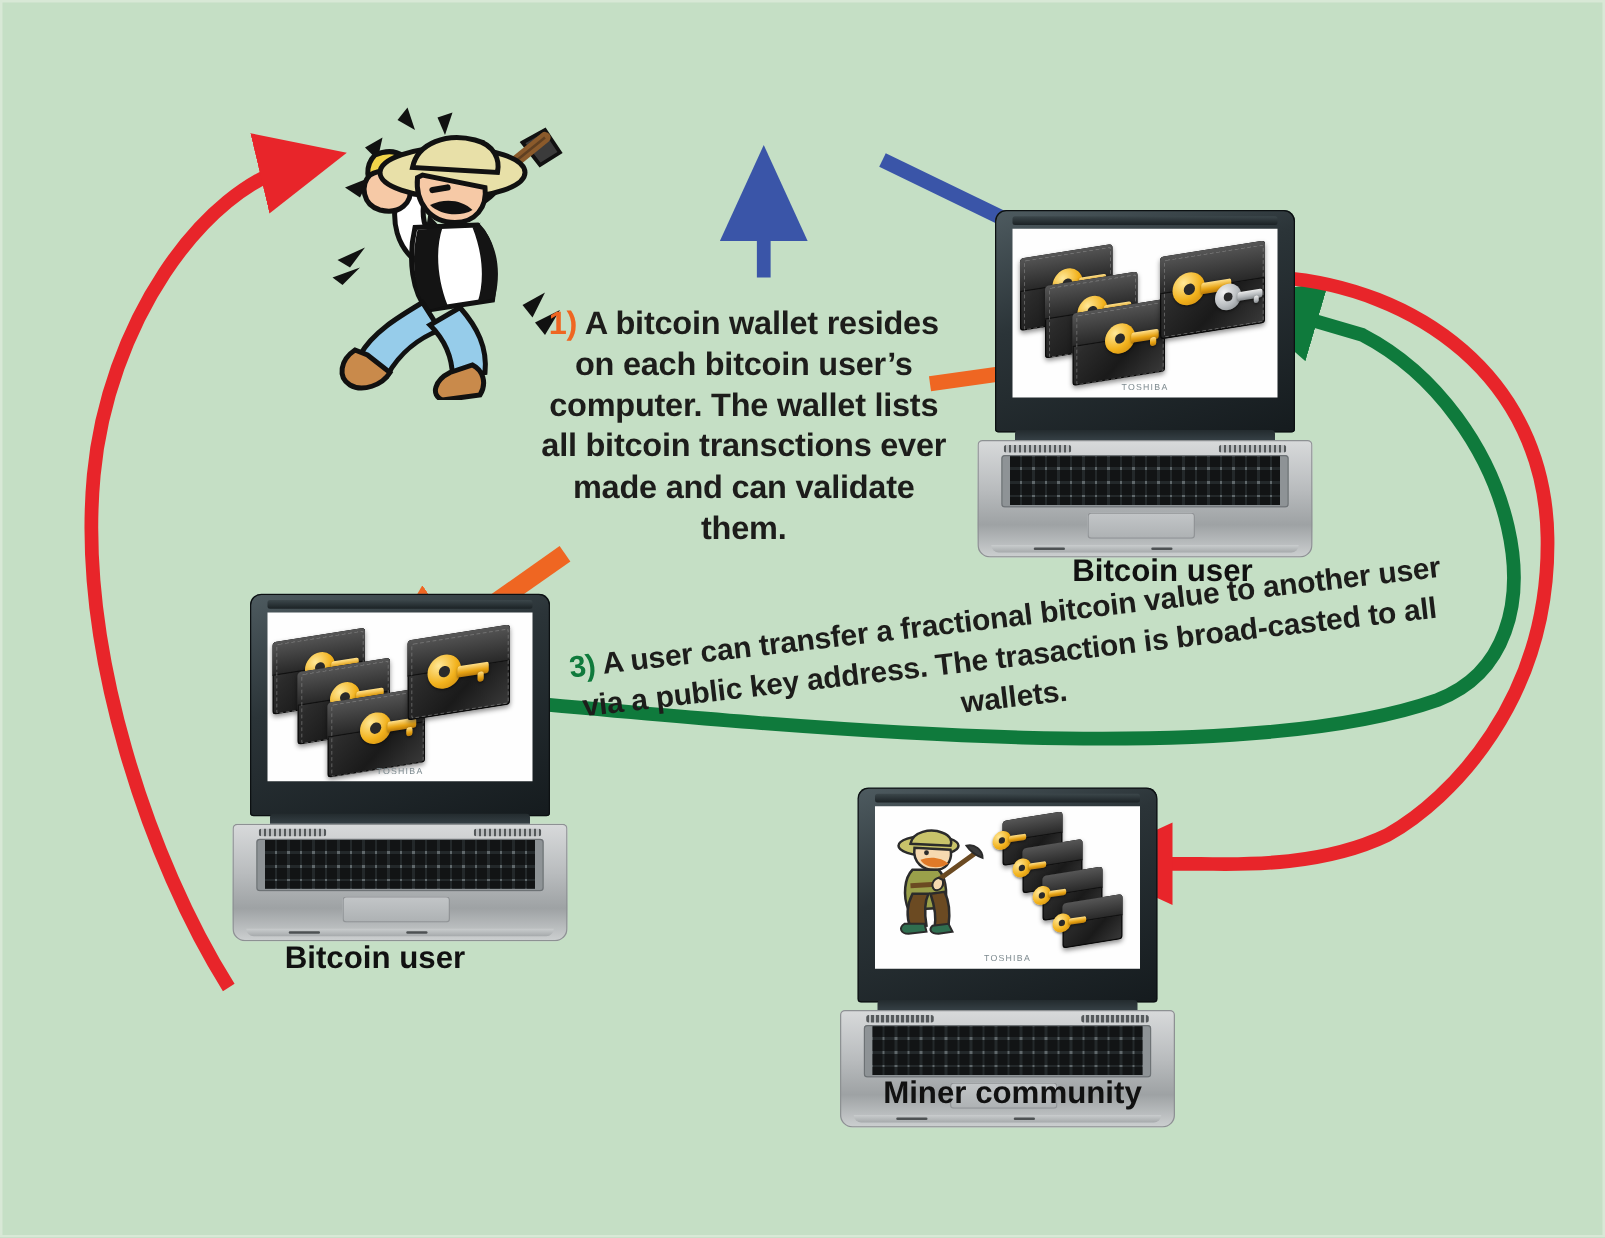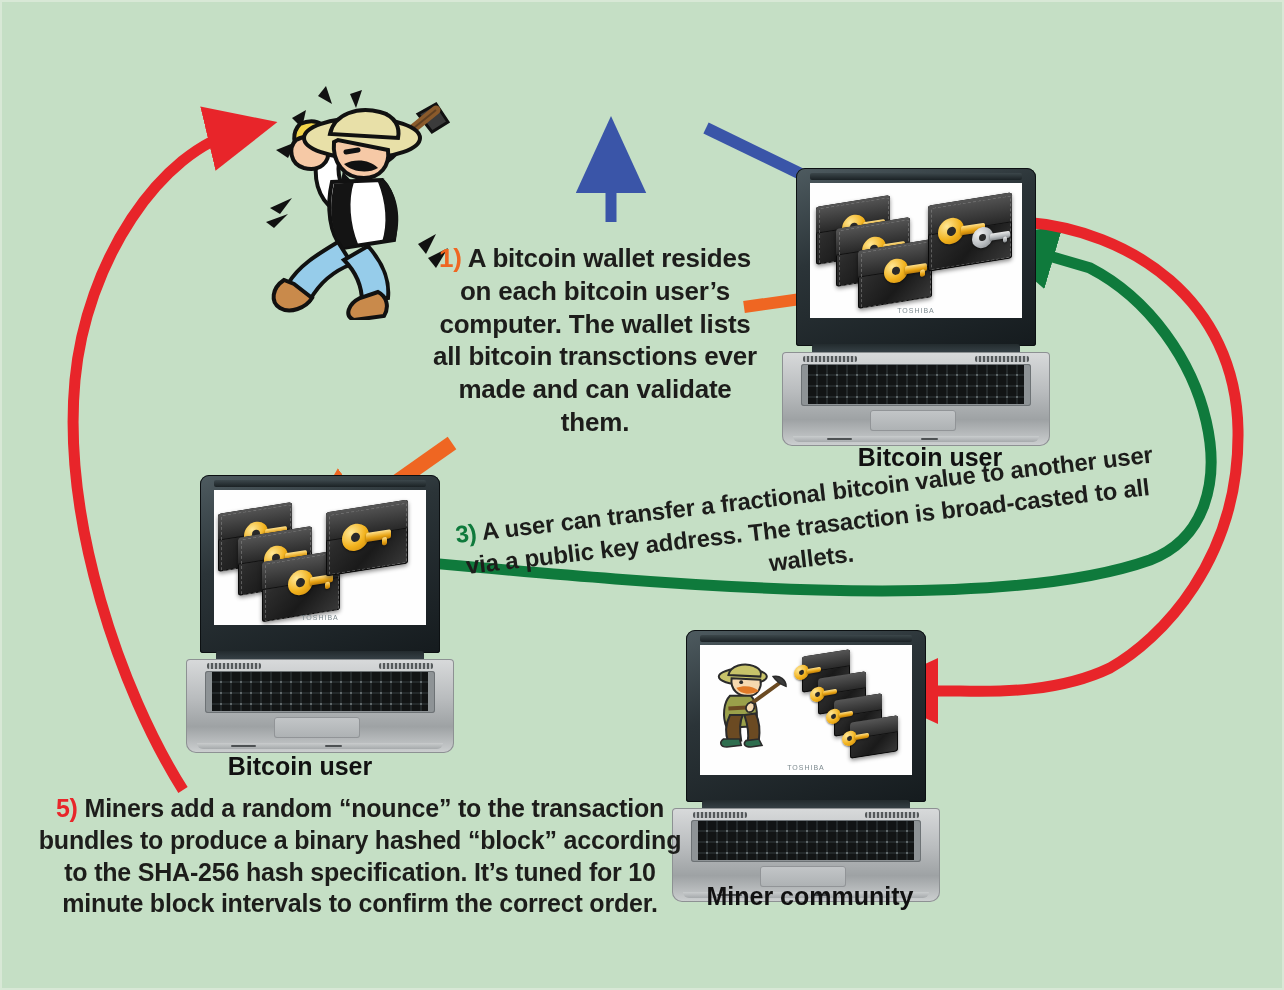--- a/index.html
+++ b/index.html
@@ -28,21 +28,21 @@
   #t1{left:430px;top:222px;width:330px;font-size:26px;line-height:1.26;text-align:center;margin-top:20px;}
   #t6{left:105px;top:305px;width:345px;font-size:26px;line-height:1.26;text-align:center;}
   #t3{left:447px;top:520px;width:715px;font-size:24px;line-height:1.34;text-align:center;
       transform:rotate(-6.6deg);transform-origin:0 0;}
   #t4{left:930px;top:698px;width:300px;font-size:25px;line-height:1.27;text-align:center;}
   #t5{left:35px;top:793px;width:650px;font-size:25px;line-height:1.27;text-align:center;}
 
   .caption{position:absolute;font-size:25px;font-weight:700;color:#111;text-align:center;}
   #cap-a{left:790px;top:443px;width:280px;}
   #cap-b{left:160px;top:752px;width:280px;}
-  #cap-c{left:660px;top:882px;width:300px;}
+  #cap-c{left:660px;top:860px;width:300px;}
 
   
   .laptop{position:absolute;}
   .lt-screen-shell{
     position:absolute;left:0;top:0;
     border-radius:9px 9px 3px 3px;
     background:linear-gradient(160deg,#4e5b60 0%,#2b3438 38%,#151b1e 100%);
     box-shadow:inset 0 0 0 1px #0c1012;
   }
   .lt-bezel-top{position:absolute;left:6%;top:3%;width:88%;height:4%;
@@ -410,18 +410,14 @@
     <span>A bitcoin wallet resides on each bitcoin user’s computer. The wallet lists all bitcoin transctions ever made and can validate them.</span>
   </div>
 
 
   <div class="txt" id="t3">
     <span class="num n-green">3)</span>
     <span>A user can transfer a fractional bitcoin value to another user via a public key address. The trasaction is broad-casted to all wallets.</span>
   </div>
 
 
-  <div class="txt" id="t5">
-    <span class="num n-red">5)</span>
-    <span>Miners add a random “nounce” to the transaction bundles to produce a binary hashed “block” according to the SHA-256 hash specification. It’s tuned for 10 minute block intervals to confirm the correct order.</span>
-  </div>
 
 </div>
 
 </body></html>

